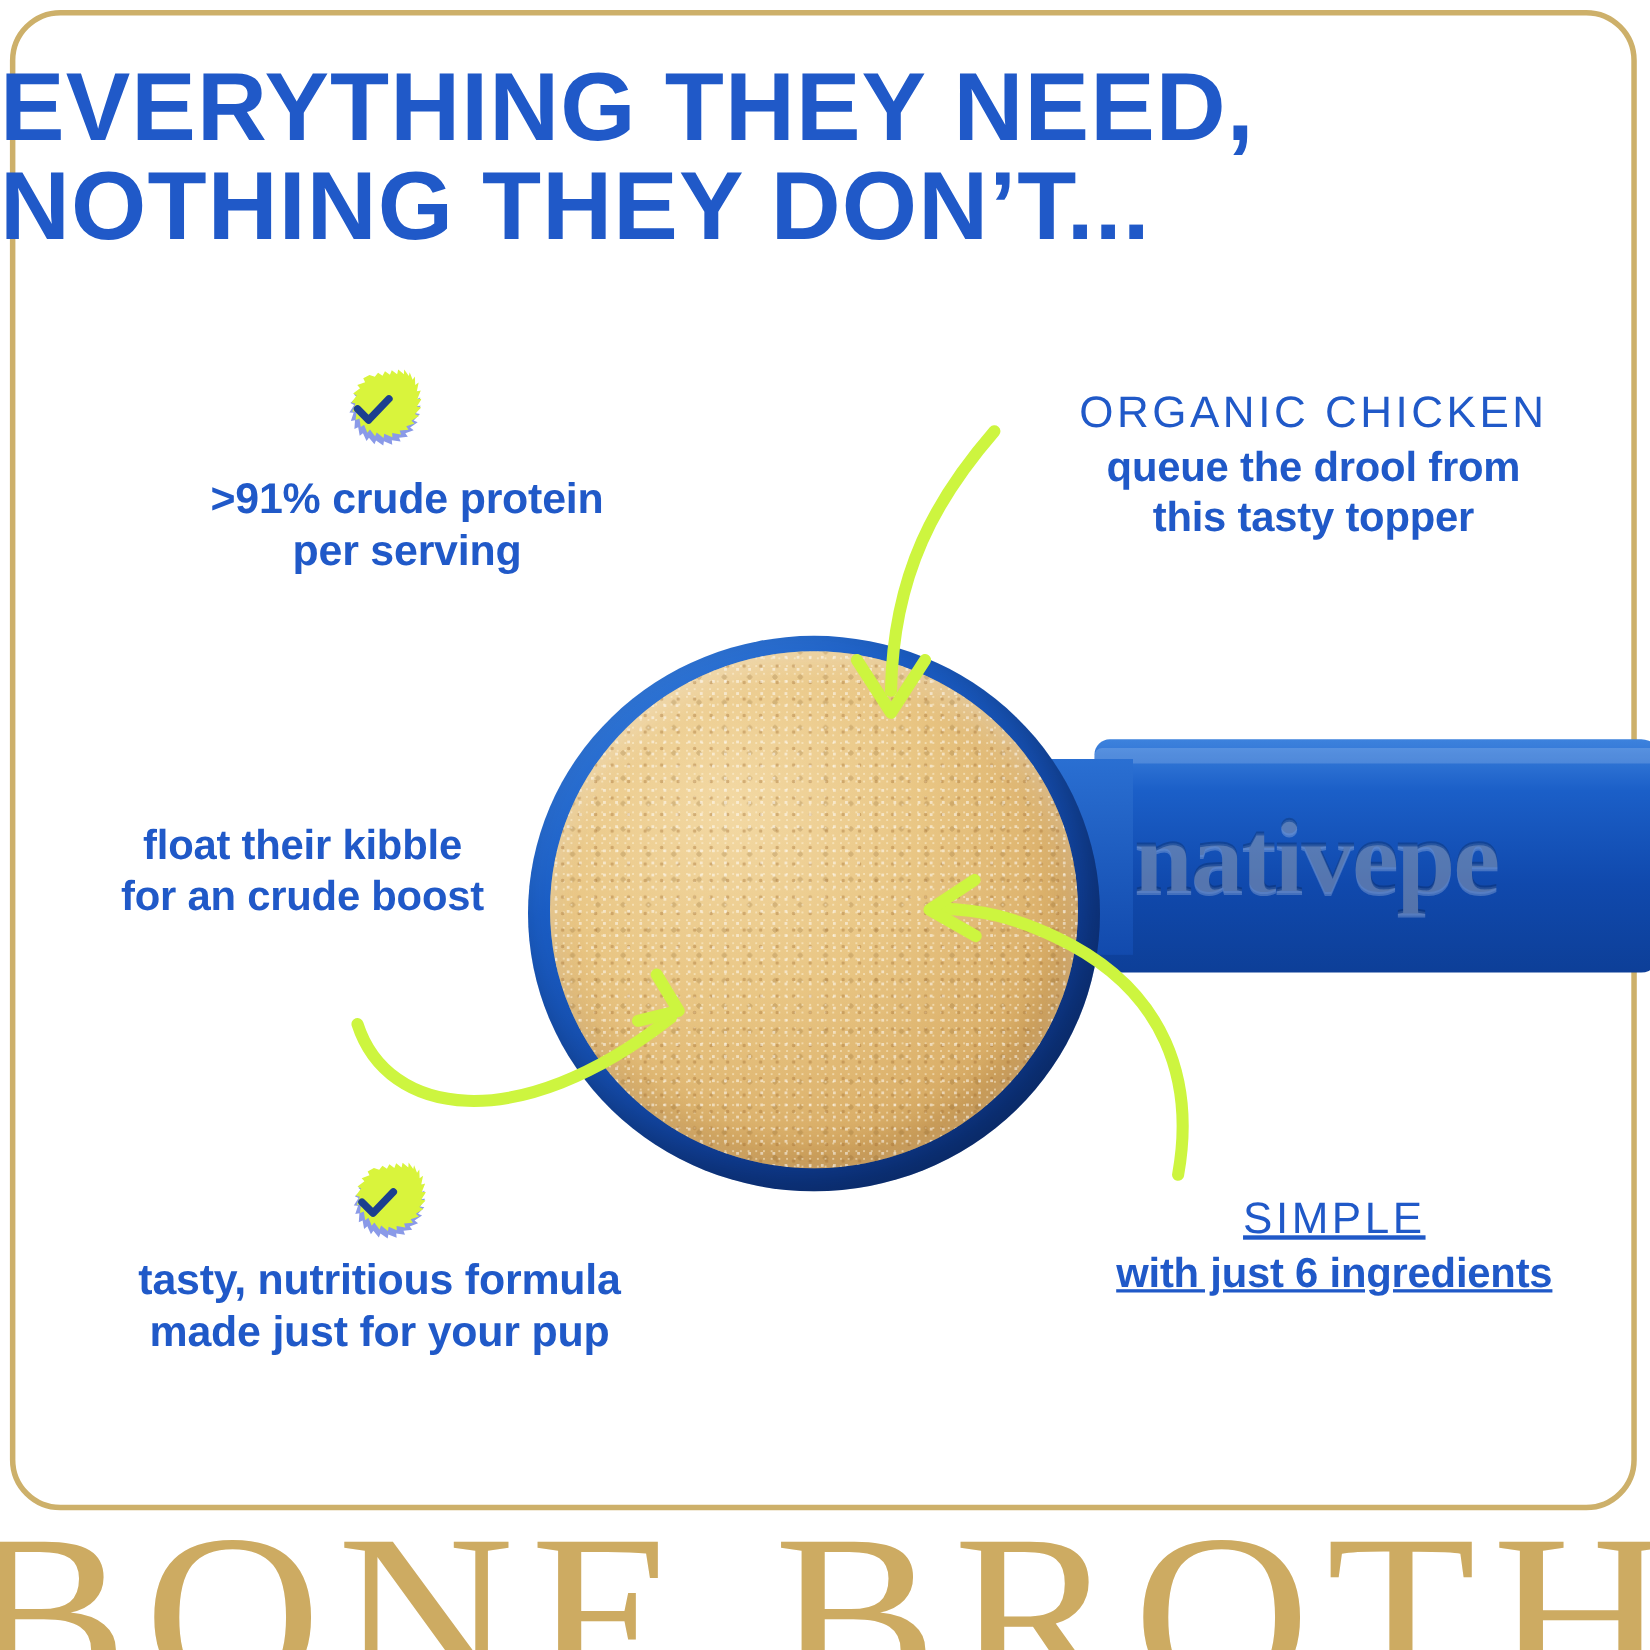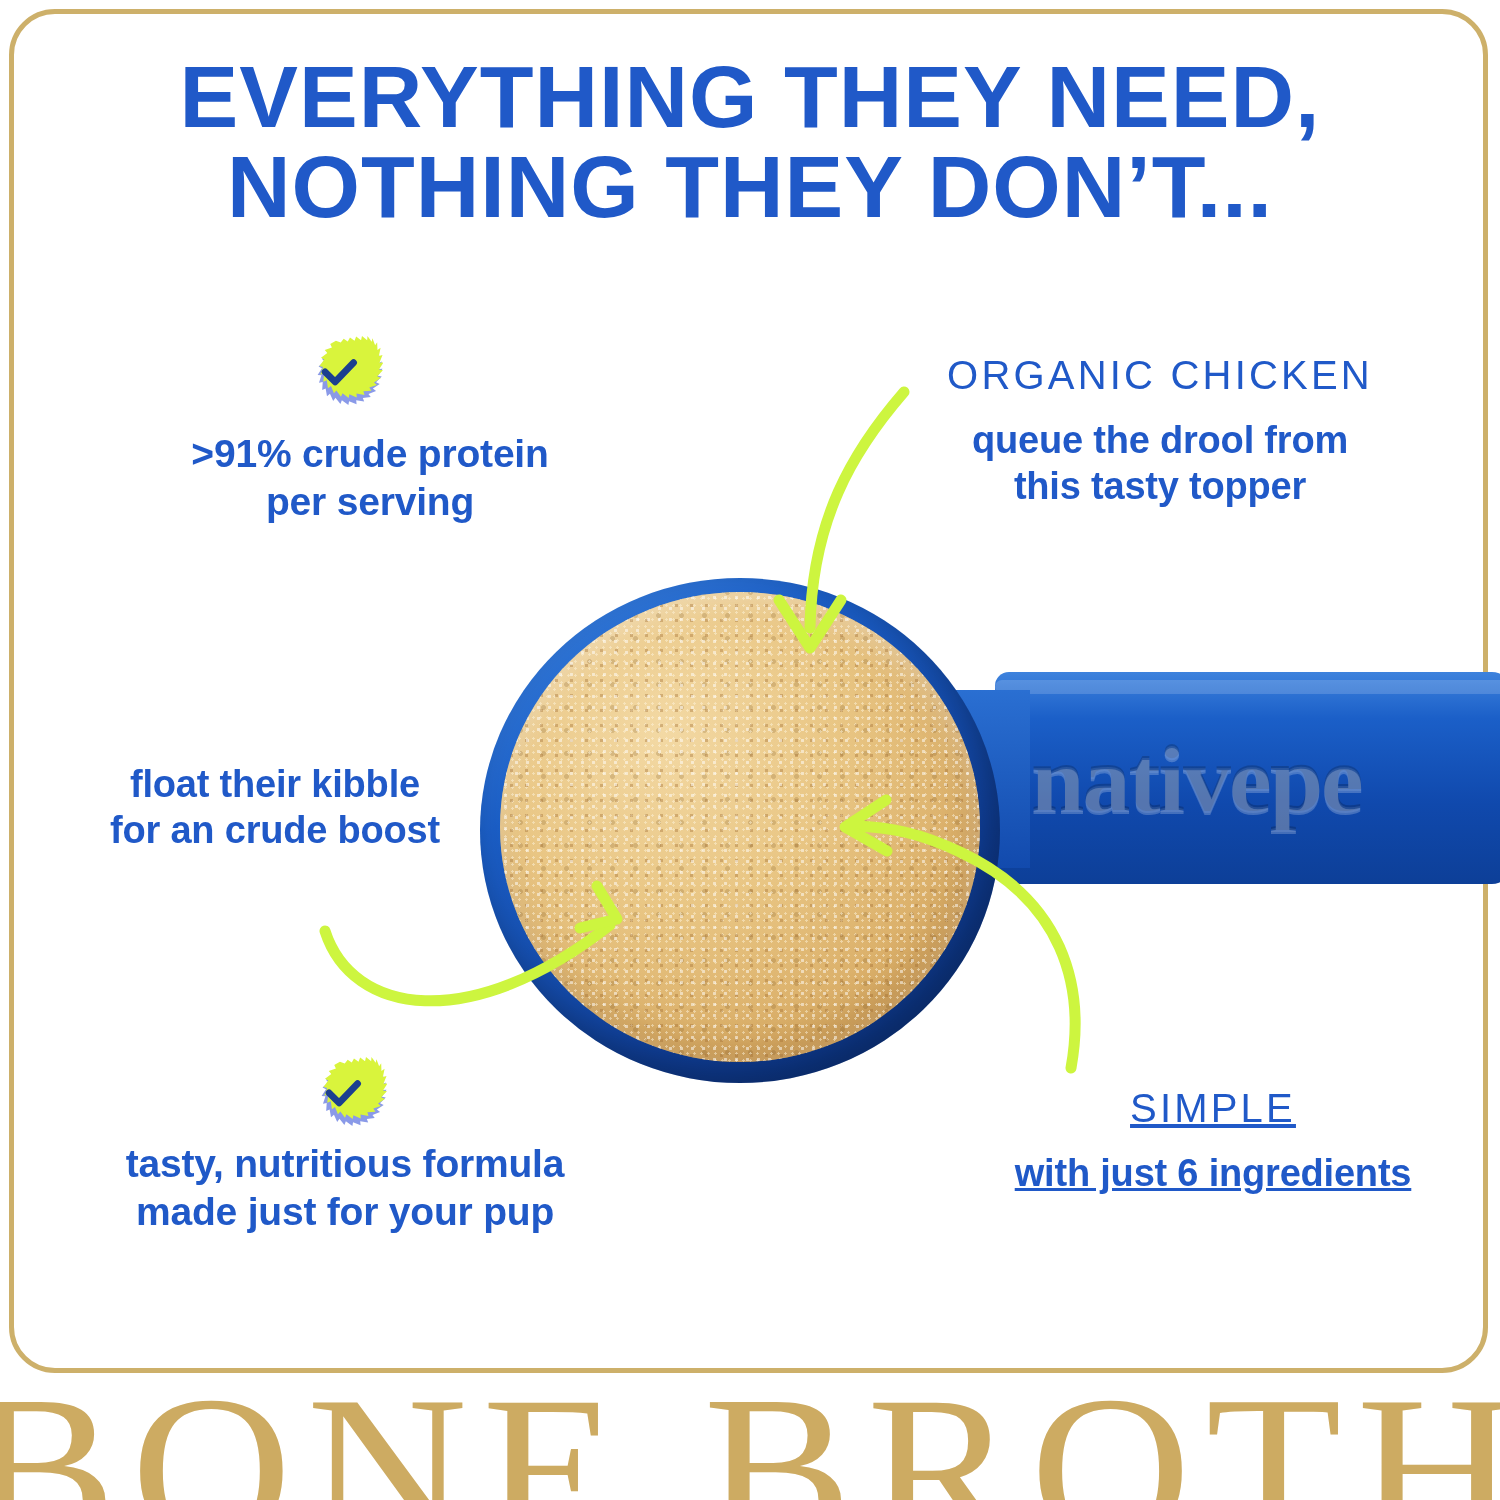--- a/index.html
+++ b/index.html
@@ -28,21 +28,21 @@
     box-sizing: border-box;
     pointer-events: none;
   }
 
   
   #headline {
     position: absolute;
     left: 0;
     top: 52px;
     width: 1500px;
-    text-align: center;
+    text-align: left;
     color: #2059c8;
     font-weight: 700;
     font-size: 88px;
     line-height: 1.02;
     letter-spacing: 1px;
     font-family: "Liberation Sans", sans-serif;
   }
   #headline .hl-line { display: block; white-space: nowrap; }
 
   
@@ -51,27 +51,27 @@
     font-size: 40px;
     font-weight: 400;
     letter-spacing: 3.2px;
     line-height: 1.15;
     white-space: nowrap;
   }
   .callout .c-body {
     font-size: 38px;
     font-weight: 700;
     line-height: 1.22;
-    margin-top: 19px;
+    margin-top: 4px;
     letter-spacing: -0.2px;
   }
   .callout .c-body span { display: block; white-space: nowrap; }
 
   #callout-protein  { left: 120px;  top: 430px; width: 500px; text-align: center; }
-  #callout-chicken  { left: 910px;  top: 352px; width: 500px; text-align: center; }
+  #callout-chicken  { left: 944px;  top: 352px; width: 500px; text-align: center; }
   #callout-hydrating{ left: 50px;   top: 742px; width: 450px; text-align: center; }
   #callout-tasty    { left: 100px;  top: 1140px; width: 490px; text-align: center; }
   #callout-simple   { left: 993px;  top: 1085px; width: 440px; text-align: center; text-decoration: underline; }
 
   #callout-protein .c-body,
   #callout-tasty .c-body { margin-top: 0; font-size: 39px; }
 
   
   .badge {
     position: absolute;

